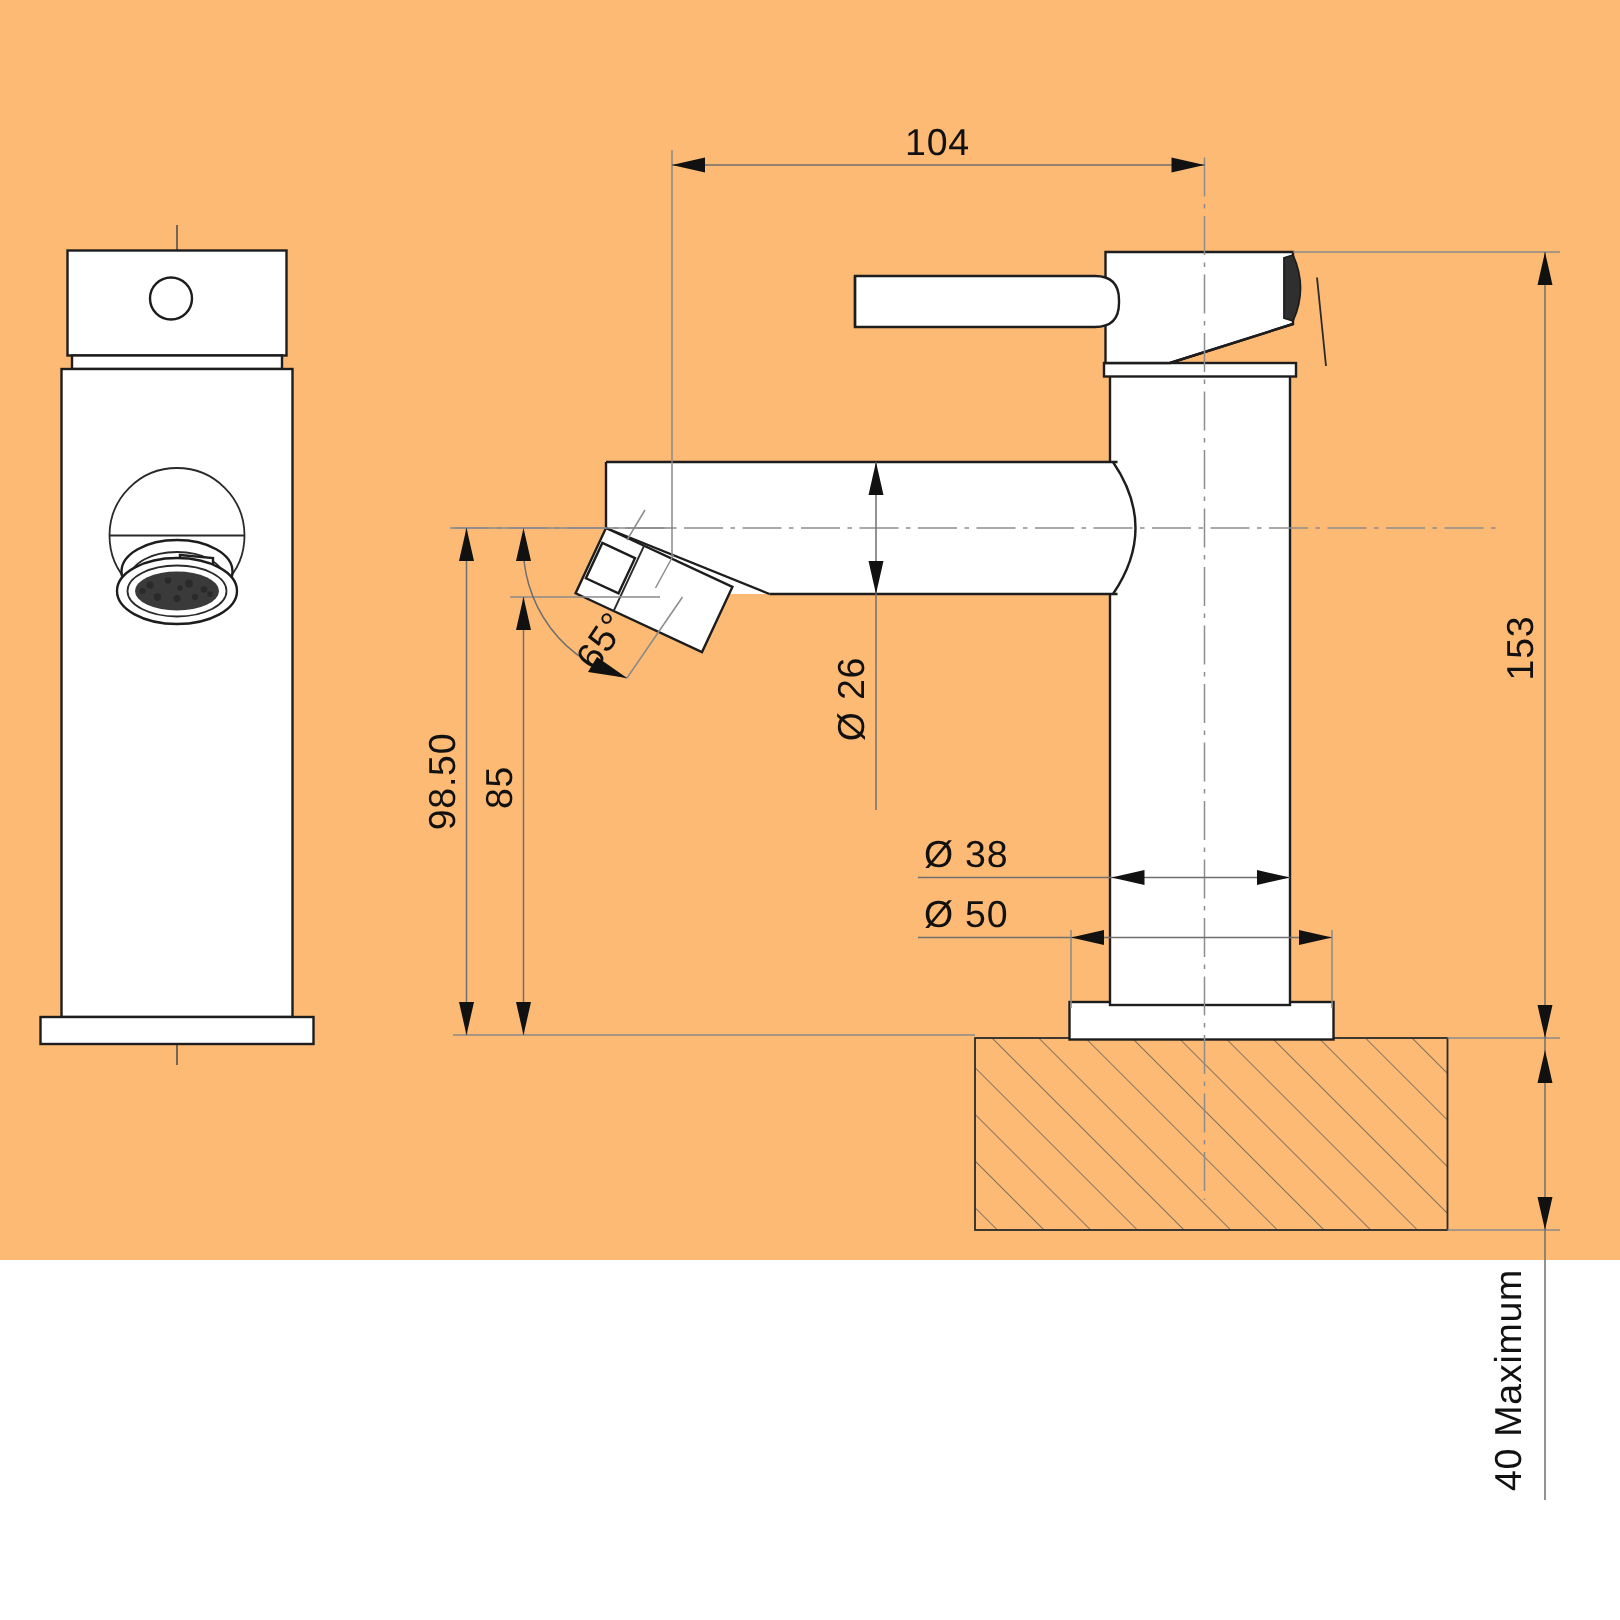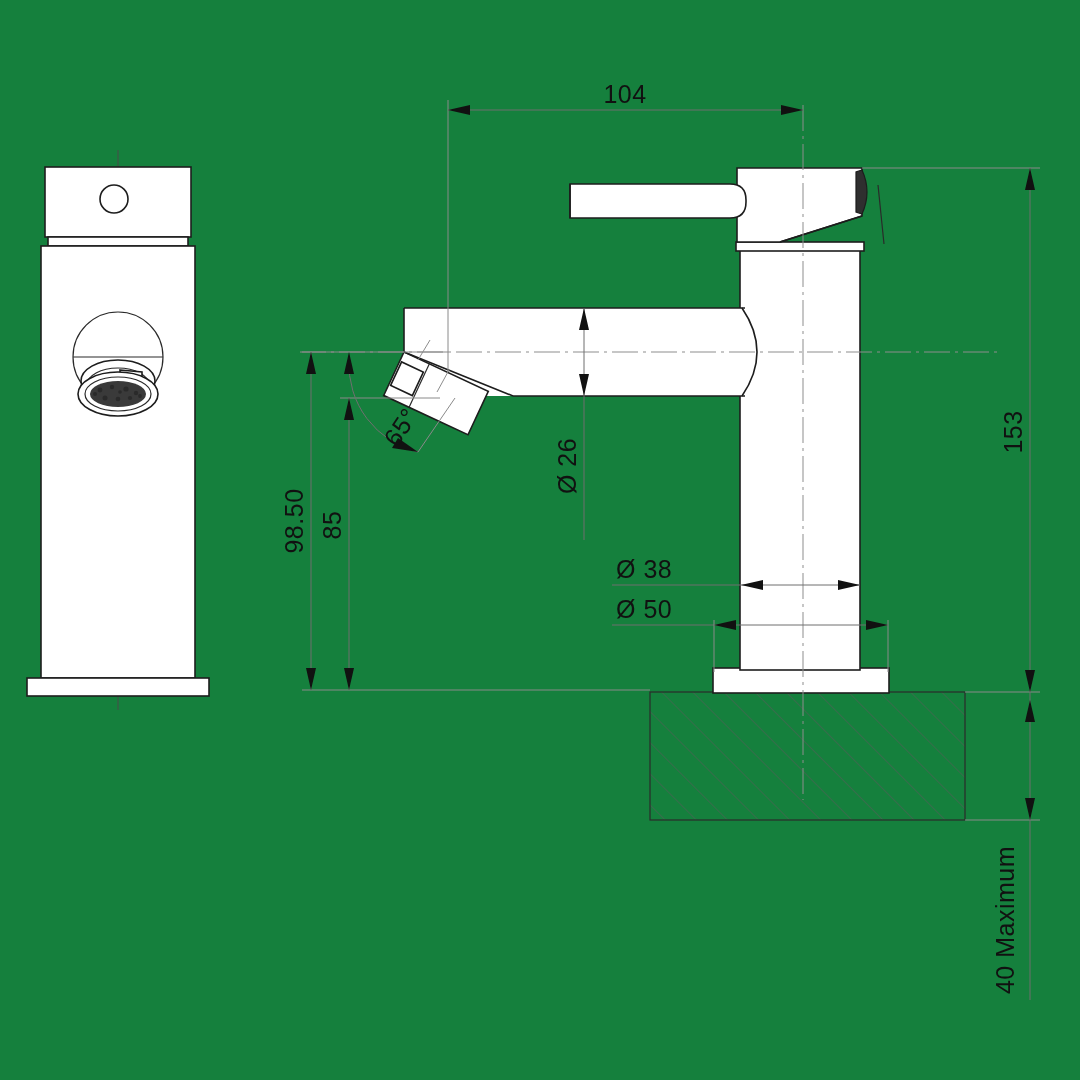--- a/index.html
+++ b/index.html
@@ -10,22 +10,22 @@
   }
   body {
     width: 1080px;
     height: 1080px;
     font-family: "Liberation Sans", sans-serif;
     overflow: hidden;
   }
   #drawing-root {
     position: relative;
     width: 1080px;
-    height: 1080px;
-    background: #15803d;
+    height: 840px;
+    background: #fdba74;
   }
   svg#tech-drawing {
     display: block;
     width: 1080px;
     height: 1080px;
   }
   .outline {
     fill: none;
     stroke: #1d1d1d;
     stroke-width: 1.6;

